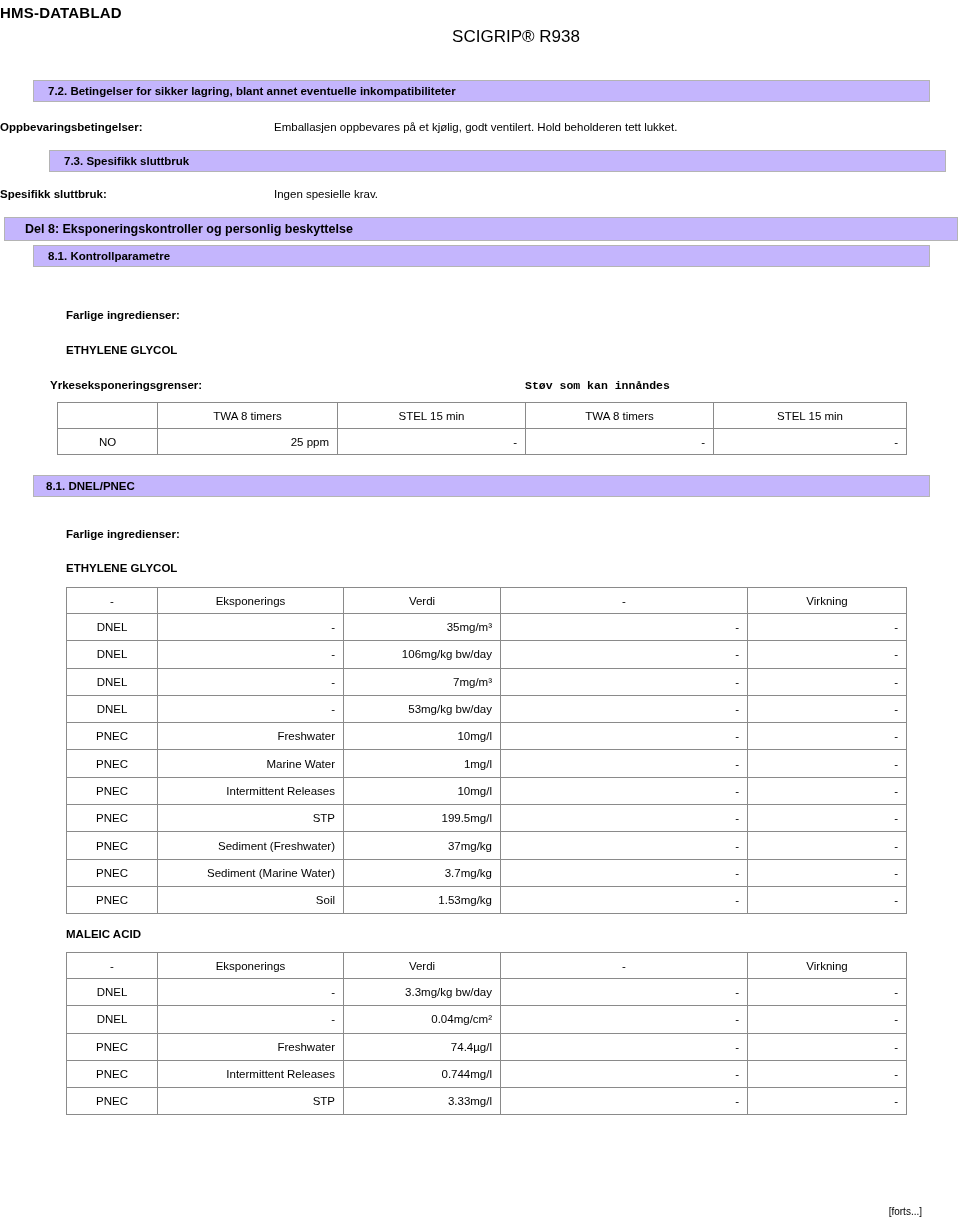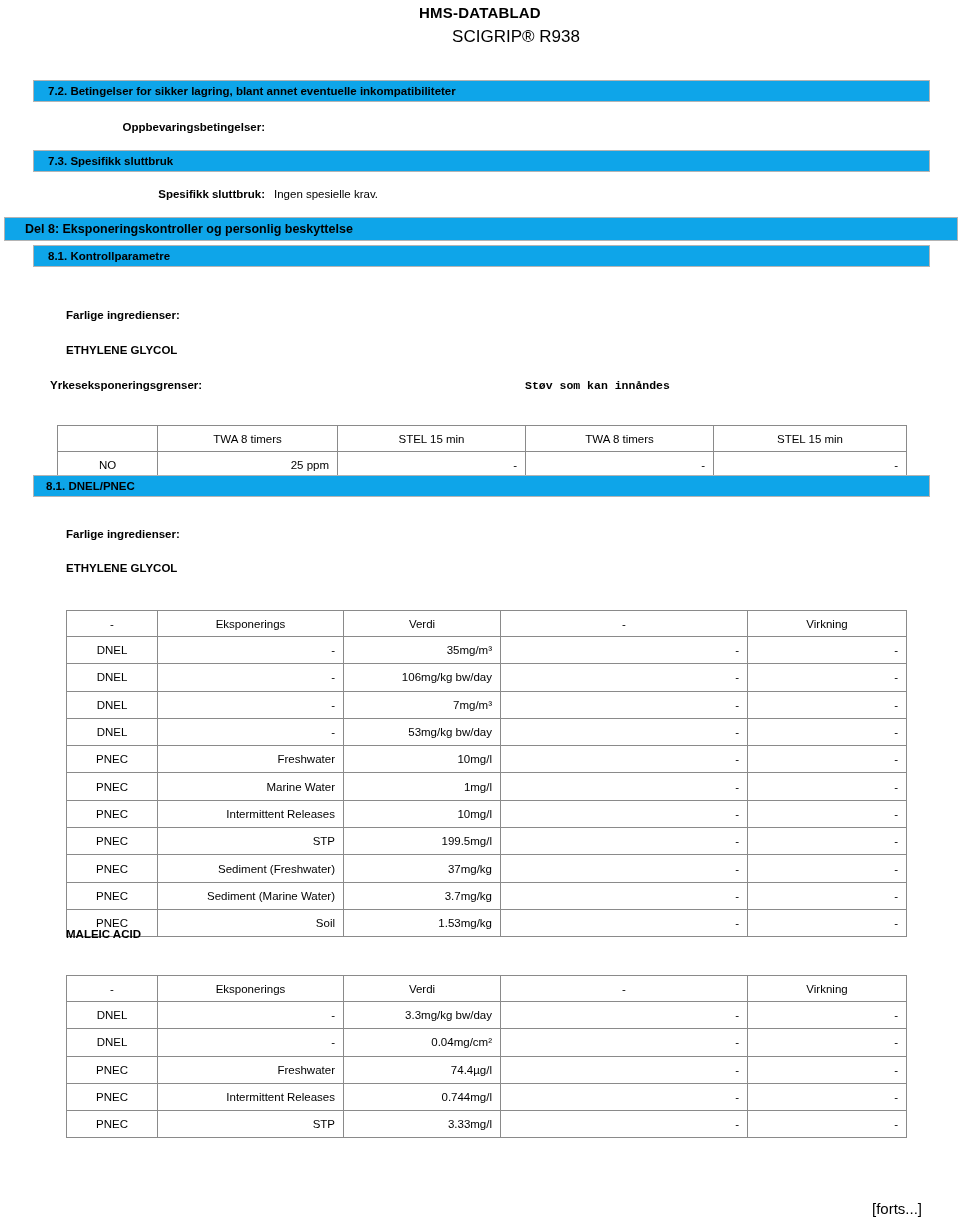--- a/index.html
+++ b/index.html
@@ -16,21 +16,20 @@
     font-size: 11px;
     overflow: hidden;
   }
 
   
   .doc-title {
     position: absolute;
     top: 4px;
     left: 0;
     width: 960px;
-    text-align: center;
     font-size: 15px;
     font-weight: bold;
     letter-spacing: 0.2px;
   }
   .doc-subtitle {
     position: absolute;
     top: 27px;
     left: 0;
     width: 960px;
     text-align: center;
@@ -51,21 +50,21 @@
     margin-left: 12px;
     font-weight: bold;
   }
 
   
   .section-bar {
     position: absolute;
     left: 33px;
     width: 897px;
     height: 22px;
-    background: #0ea5e9;
+    background: #c4b5fd;
     border: 1px solid #b4b4b4;
     box-sizing: border-box;
     font-size: 11.5px;
     font-weight: bold;
     line-height: 20px;
     padding-left: 14px;
     white-space: nowrap;
   }
   .section-bar.major {
     left: 4px;
@@ -80,21 +79,21 @@
   .field-row {
     position: absolute;
     left: 0;
     width: 960px;
     height: 16px;
   }
   .field-label {
     position: absolute;
     left: 0;
     width: 265px;
-    text-align: right;
+    text-align: left;
     font-weight: bold;
     font-size: 11.5px;
     white-space: nowrap;
   }
   .field-value {
     position: absolute;
     left: 274px;
     font-size: 11.5px;
     white-space: nowrap;
   }
@@ -106,21 +105,20 @@
     white-space: nowrap;
   }
   .text-line.bold { font-weight: bold; }
 
   
   table.data-table {
     position: absolute;
     border-collapse: collapse;
     table-layout: fixed;
     font-size: 11.5px;
-    margin-top: 23px;
   }
   table.data-table td,
   table.data-table th {
     border: 1px solid #8a8a8a;
     height: 26px;
     padding: 0 8px;
     font-weight: normal;
     box-sizing: border-box;
     overflow: hidden;
     white-space: nowrap;
@@ -149,39 +147,40 @@
   table.dnel-table td { height: 27.3px; }
 
   #dnel-eg { top: 587px; }
   #dnel-ma { top: 952px; }
 
   
   .footer-cont {
     position: absolute;
     bottom: 12px;
     right: 38px;
-    font-size: 15px;
+    font-size: 10px;
   }
 </style>
 </head>
 <body>
 
 <div class="doc-title">HMS-DATABLAD</div>
 <div class="doc-subtitle">SCIGRIP® R938</div>
 <div class="page-indicator">
   <span>Side:</span><span class="page-num">4</span>
 </div>
 
 <div class="section-bar" style="top:80px;">7.2. Betingelser for sikker lagring, blant annet eventuelle inkompatibiliteter</div>
 
 <div class="field-row" style="top:121px;">
   <span class="field-label">Oppbevaringsbetingelser:</span>
+  <span class="field-value">Emballasjen oppbevares på et kjølig, godt ventilert. Hold beholderen tett lukket.</span>
 </div>
 
-<div class="section-bar" style="top:150px;">7.3. Spesifikk sluttbruk</div>
+<div class="section-bar" style="top:150px;margin-left:16px;">7.3. Spesifikk sluttbruk</div>
 
 <div class="field-row" style="top:188px;">
   <span class="field-label">Spesifikk sluttbruk:</span>
   <span class="field-value">Ingen spesielle krav.</span>
 </div>
 
 <div class="section-bar major" style="top:217px;">Del 8: Eksponeringskontroller og personlig beskyttelse</div>
 
 <div class="section-bar" style="top:245px;">8.1. Kontrollparametre</div>
 

